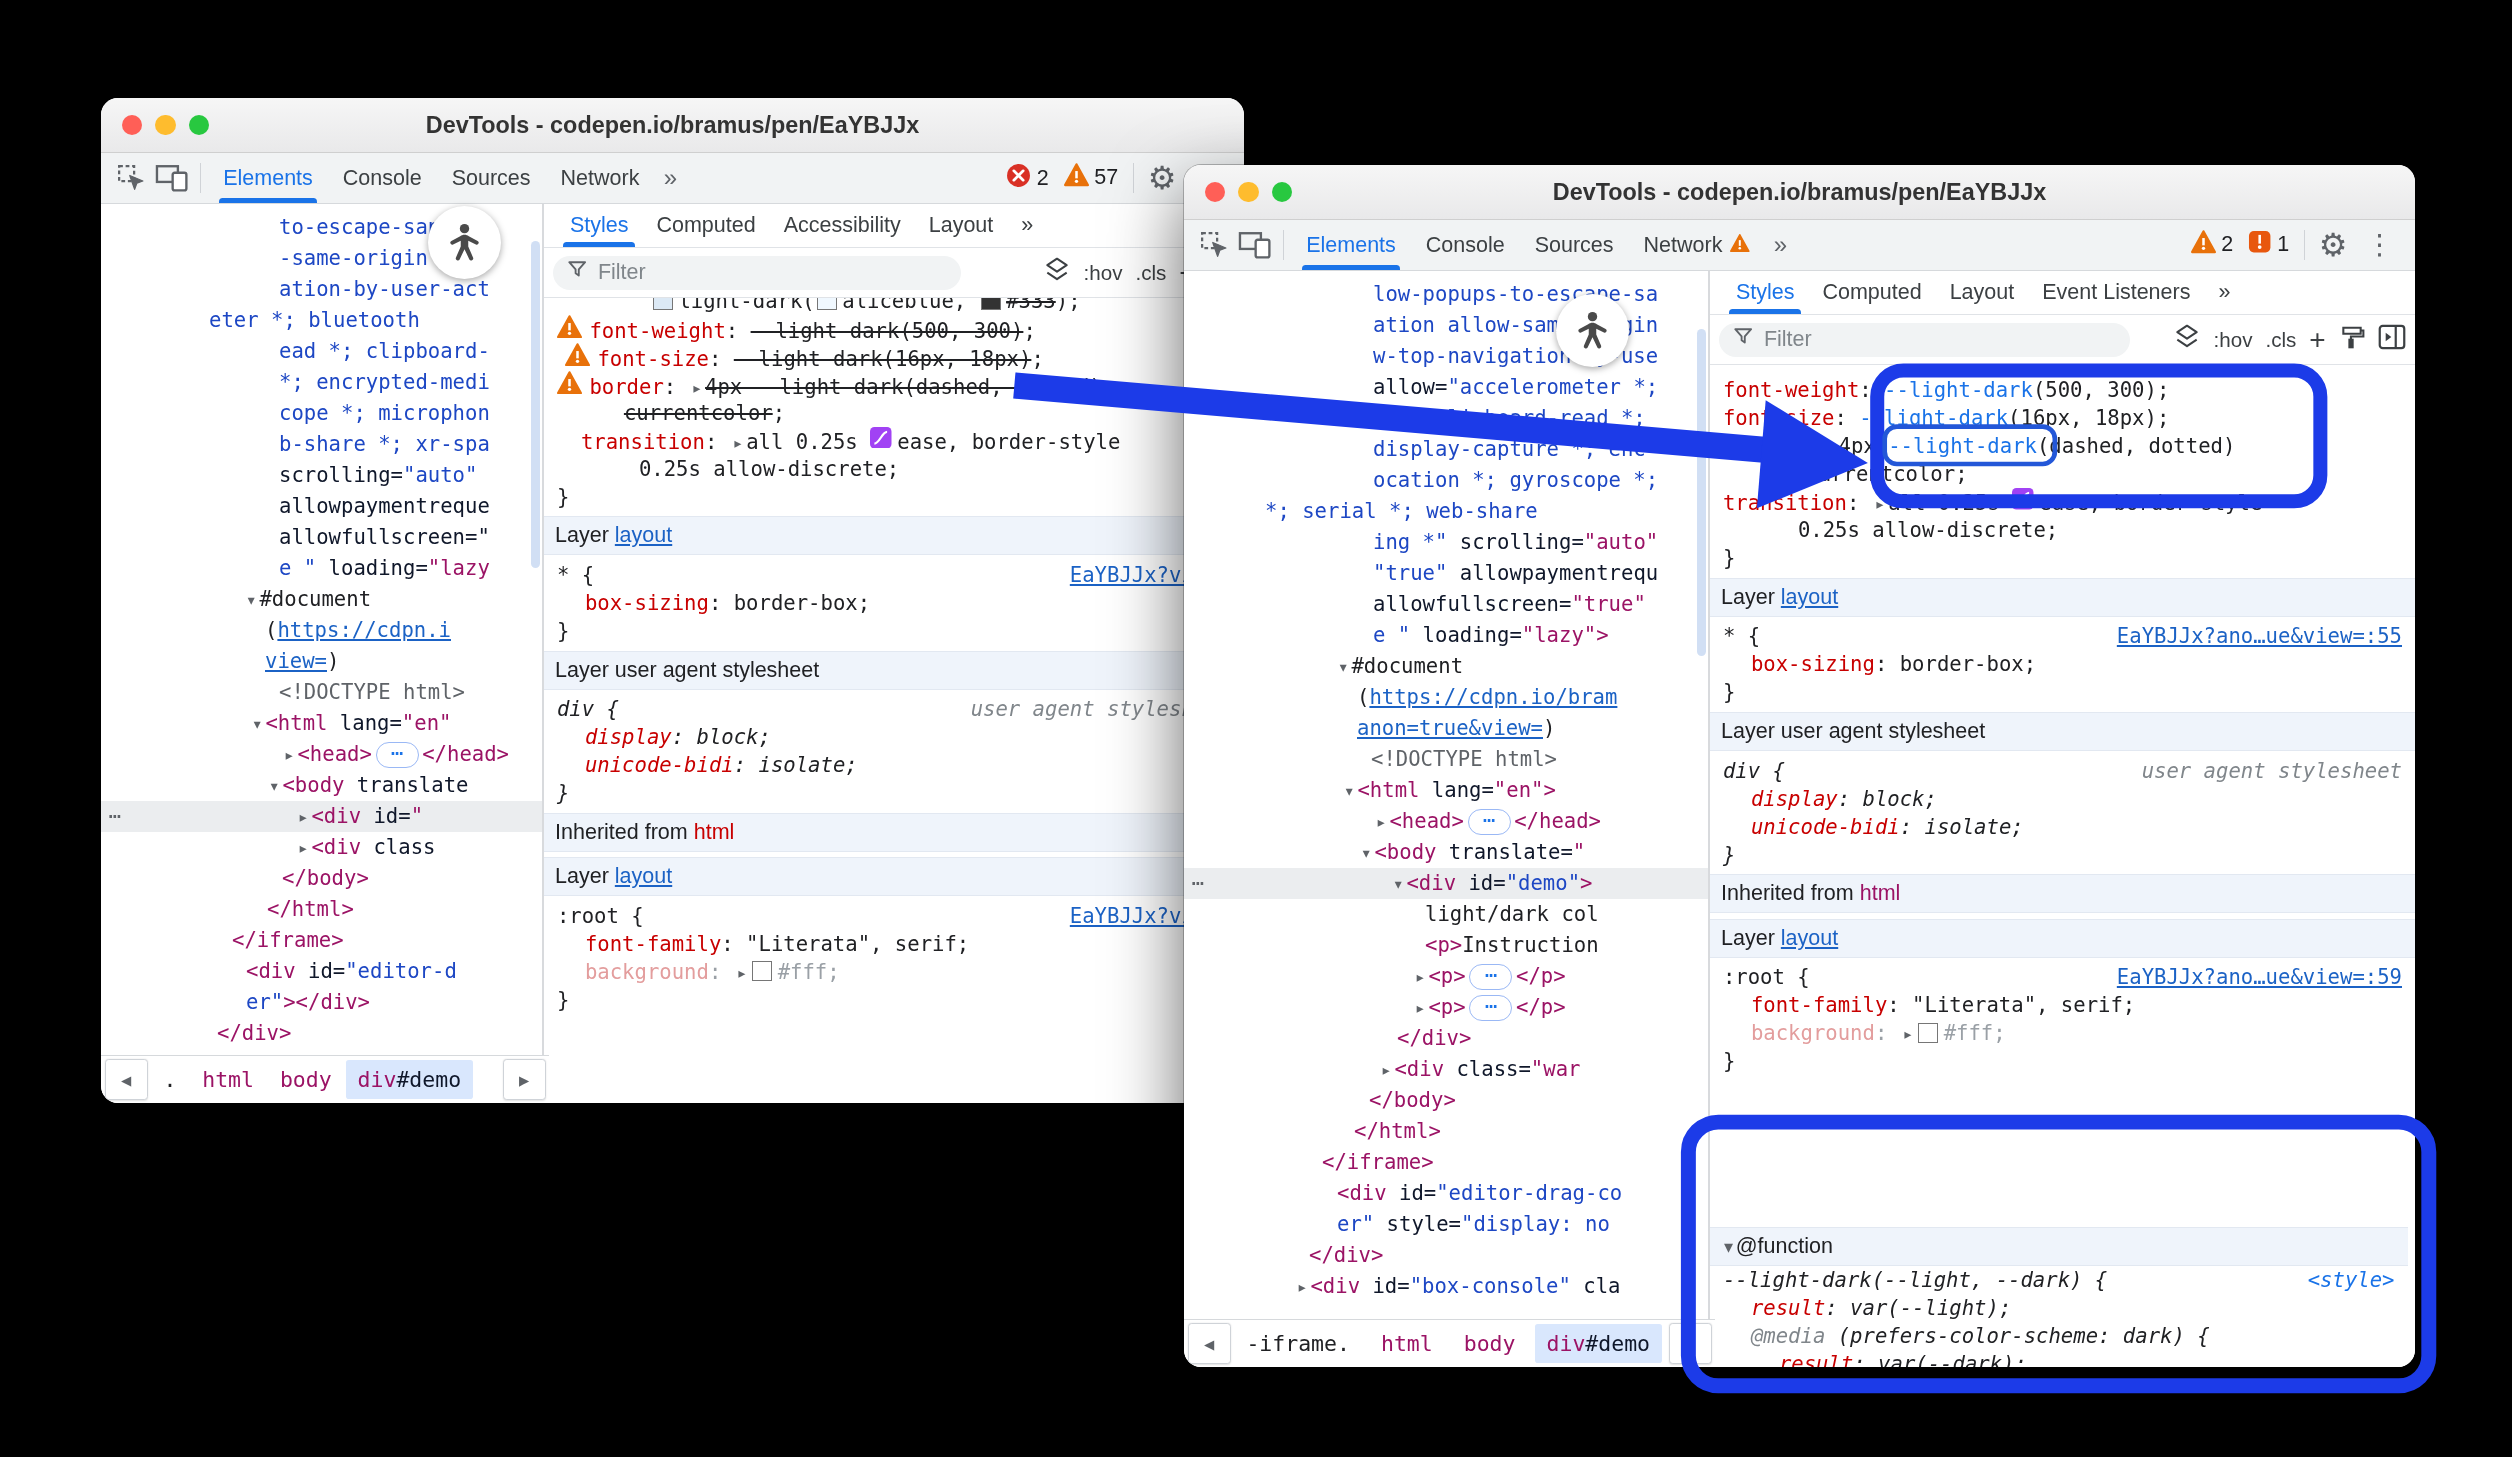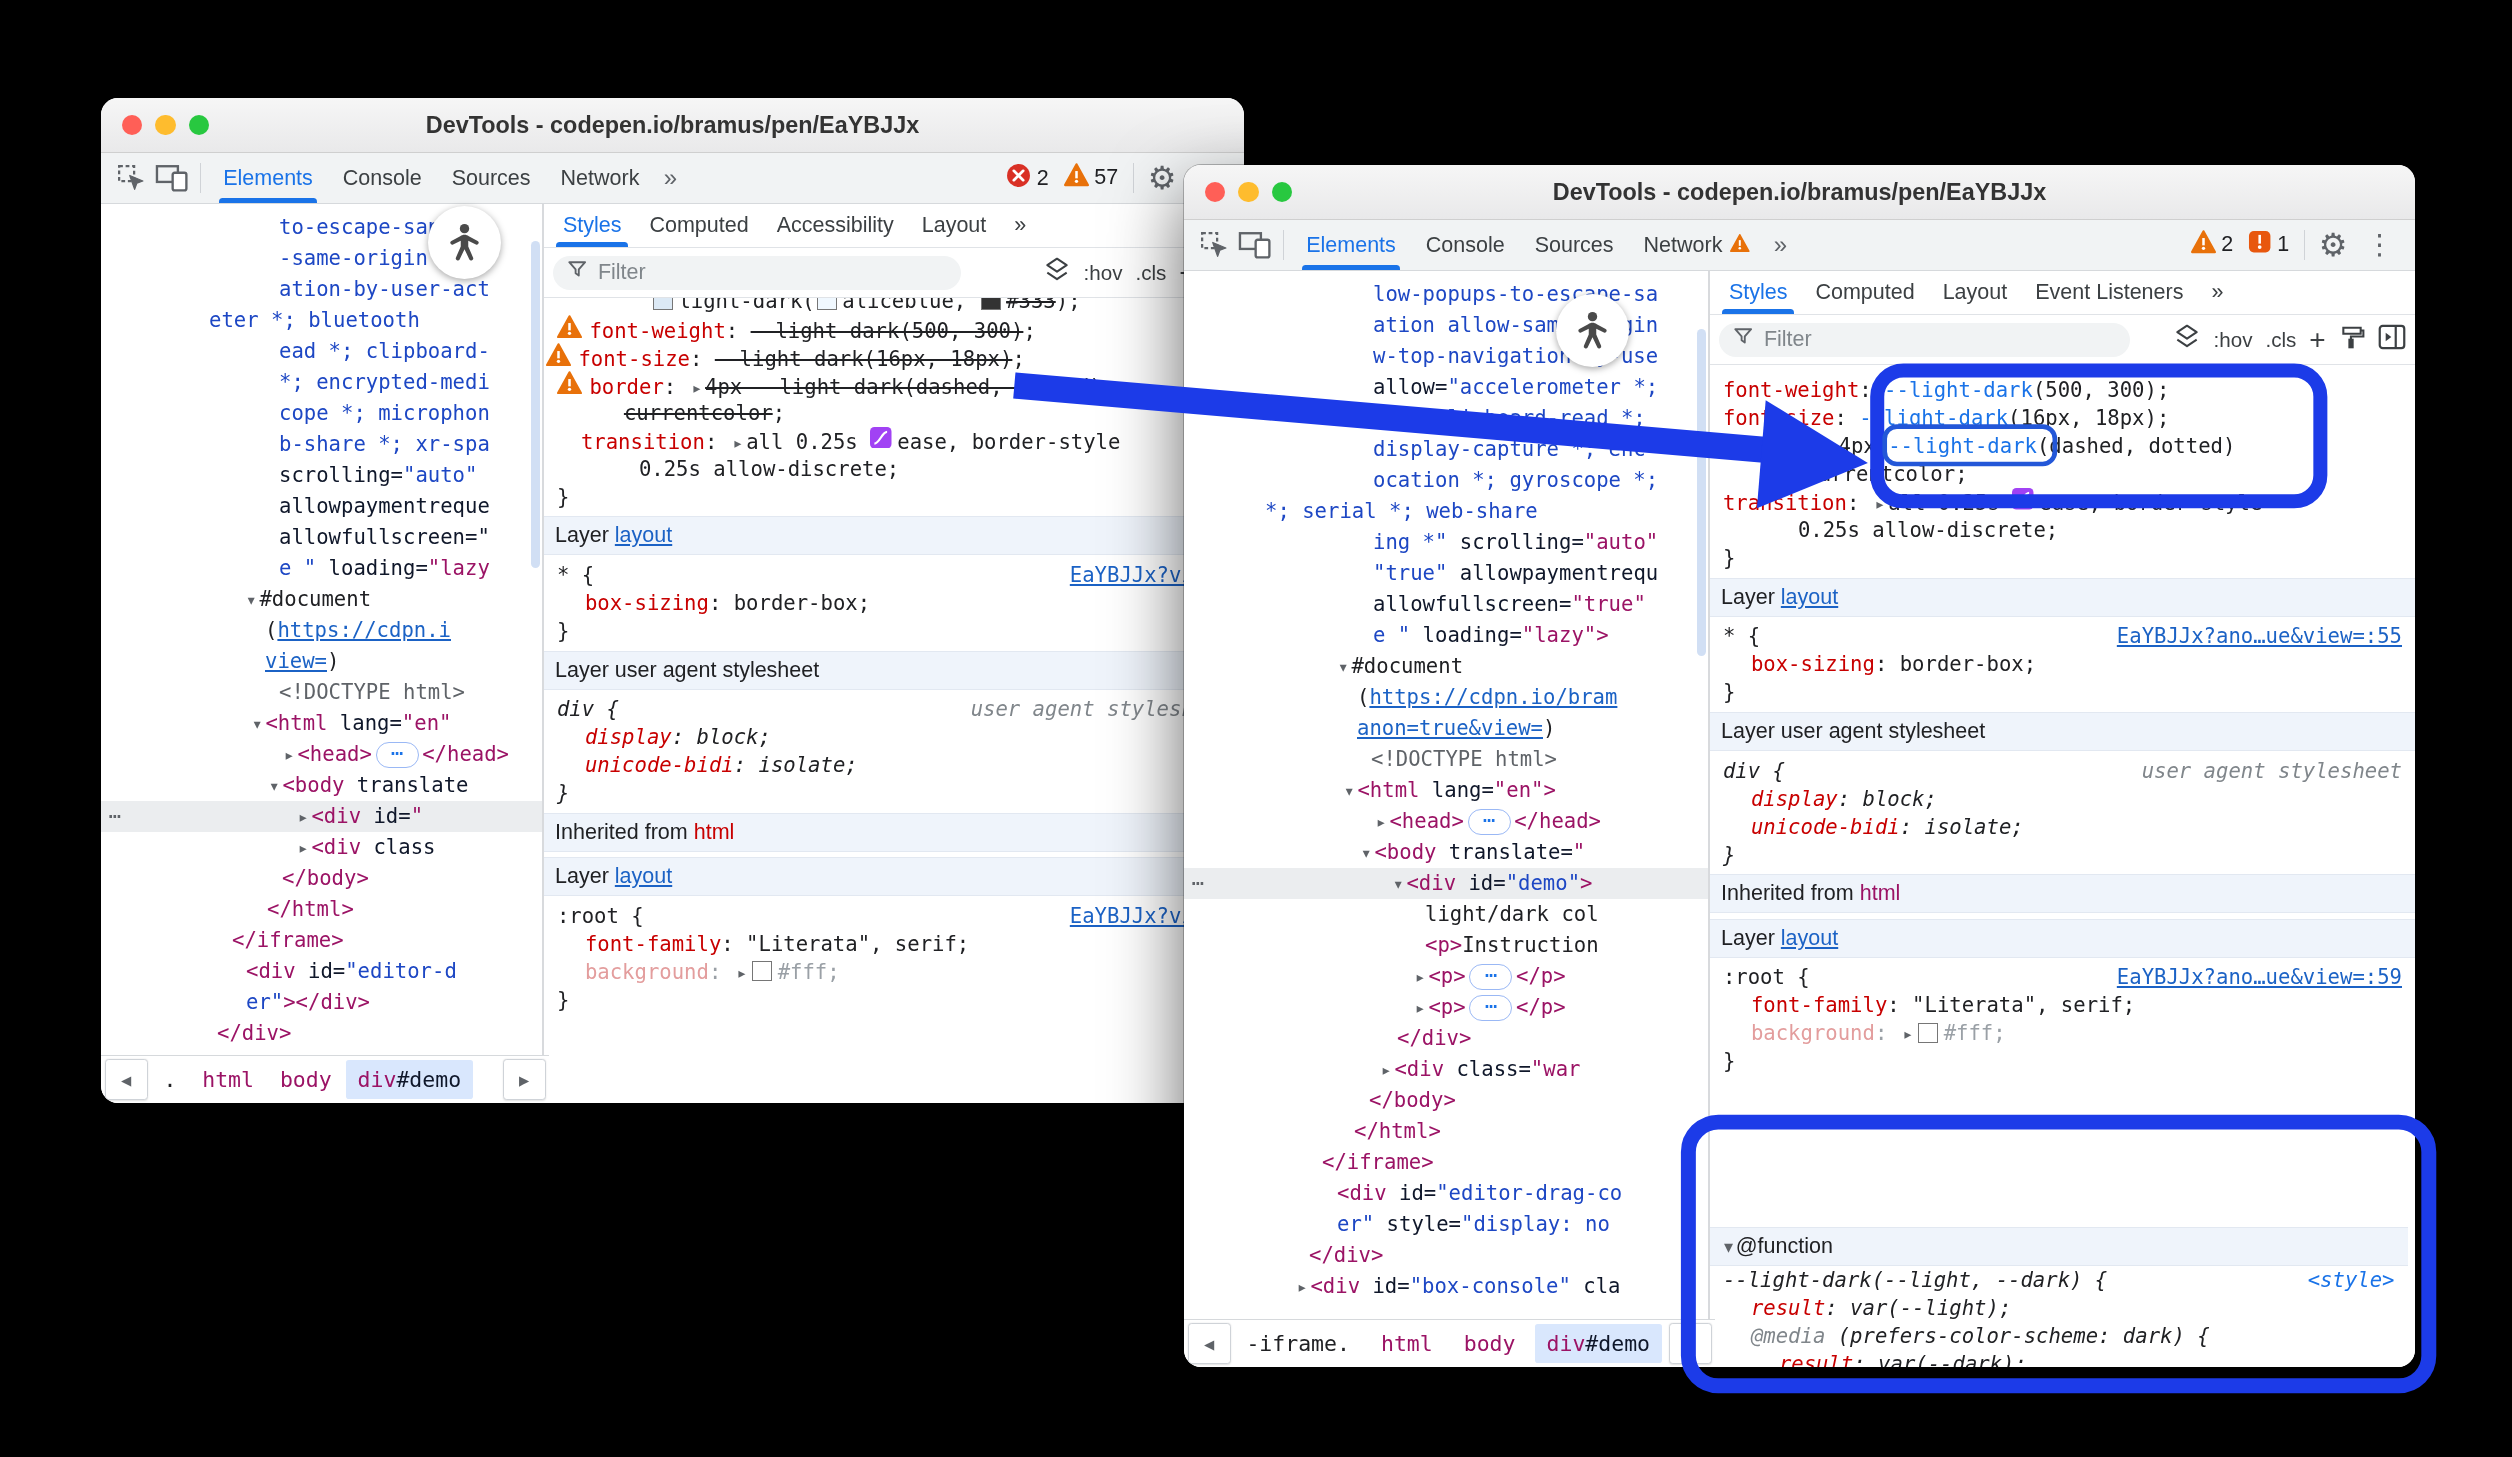--- a/index.html
+++ b/index.html
@@ -29,21 +29,21 @@
   .main{position:absolute;left:0;right:0;bottom:0;display:flex;}
   #win1 .main{top:106px;} #win2 .main{top:106px;}
   .dom{position:relative;overflow:hidden;font-family:"DejaVu Sans Mono",monospace;font-size:20.6px;color:#202124;padding-top:7.5px;}
   #win1 .dom{width:441px;} #win2 .dom{width:524px;}
   .dl{height:31px;line-height:31px;white-space:nowrap;position:relative;}
   .dl.hl{background:#ebedef;}
   .dots{position:absolute;left:7.5px;color:#5f6368;}
   .divider{width:1.9px;background:#d8dadd;}
   .scrollthumb{position:absolute;width:9.3px;border-radius:4.7px;background:#c9d9f2;opacity:.85;}
   .styles{flex:1;display:flex;flex-direction:column;position:relative;background:#fff;min-width:0;}
-  .stabs{height:43px;display:flex;border-bottom:0.9px solid #e0e3e7;padding:0 5px;flex:none;}
+  .stabs{height:43px;display:flex;border-bottom:0.9px solid #e0e3e7;padding:0 12px;flex:none;}
   .stab{position:relative;height:100%;display:flex;align-items:center;padding:0 14px;font-size:21.5px;color:#3c4043;}
   .stab.active{color:#1a73e8;}
   .stab.active::after{content:"";position:absolute;left:7.5px;right:7.5px;bottom:0;height:4.7px;background:#1a73e8;border-radius:3.7px 3.7px 0 0;}
   .filterrow{height:49px;display:flex;align-items:center;border-bottom:0.9px solid #e0e3e7;padding:0 9.3px;gap:11.2px;flex:none;}
   .fpill{flex:1;max-width:56%;height:34px;background:#f1f3f4;border-radius:17px;display:flex;align-items:center;padding:0 13px;gap:9.3px;color:#80868b;font-size:21.5px;}
   .ficons{display:flex;align-items:center;gap:13px;margin-left:auto;color:#3c4043;font-size:20.6px;}
   .plus{font-size:28px;color:#3c4043;}
   .rules{position:relative;flex:1;font-family:"DejaVu Sans Mono",monospace;font-size:20.6px;color:#202124;overflow:hidden;}
   #win2 .rules{padding-top:11.2px;}
   .sl{position:relative;height:28px;line-height:28px;white-space:nowrap;padding-left:13px;}
@@ -194,21 +194,21 @@
               </svg></span>
         </span>
       </div>
       <div class="rules" id="rules1">
           <div class="sl clip" style="padding-left: 107px;"><span class="sw" style="background: rgb(220, 233, 245);"></span><span class="k">light-dark(</span><span class="sw" style="background: rgb(240, 248, 255);"></span><span class="k">aliceblue, </span><span class="sw" style="background: rgb(51, 51, 51);"></span><span class="strike">#333</span><span class="k">);</span></div>
           <div class="sl" style="padding-left: 13px;"><span class="warnico"><svg width="25" height="23.4" viewBox="0 0 24 22">
                 <path d="M12 1 L23 21 H1 Z" fill="#e8710a" stroke="#e8710a" stroke-width="2" stroke-linejoin="round"></path>
                 <rect x="10.8" y="7.5" width="2.4" height="7" fill="#fff"></rect>
                 <circle cx="12" cy="17.4" r="1.6" fill="#fff"></circle>
               </svg></span><span class="prop">font-weight</span><span class="k">: </span><span class="strike">--light-dark(500, 300)</span><span class="k">;</span></div>
-          <div class="sl" style="padding-left: 2px;"><span class="warnico"><svg width="25" height="23.4" viewBox="0 0 24 22">
+          <div class="sl" style="padding-left: 21px;"><span class="warnico"><svg width="25" height="23.4" viewBox="0 0 24 22">
                 <path d="M12 1 L23 21 H1 Z" fill="#e8710a" stroke="#e8710a" stroke-width="2" stroke-linejoin="round"></path>
                 <rect x="10.8" y="7.5" width="2.4" height="7" fill="#fff"></rect>
                 <circle cx="12" cy="17.4" r="1.6" fill="#fff"></circle>
               </svg></span><span class="prop">font-size</span><span class="k">: </span><span class="strike">--light-dark(16px, 18px)</span><span class="k">;</span></div>
           <div class="sl" style="padding-left: 13px;"><span class="warnico"><svg width="25" height="23.4" viewBox="0 0 24 22">
                 <path d="M12 1 L23 21 H1 Z" fill="#e8710a" stroke="#e8710a" stroke-width="2" stroke-linejoin="round"></path>
                 <rect x="10.8" y="7.5" width="2.4" height="7" fill="#fff"></rect>
                 <circle cx="12" cy="17.4" r="1.6" fill="#fff"></circle>
               </svg></span><span class="prop">border</span><span class="k">: </span><span class="ar">▸</span><span class="strike">4px --light-dark(dashed, dotted)</span></div>
           <div class="sl" style="padding-left: 80px;"><span class="strike">currentcolor</span><span class="k">;</span></div>

